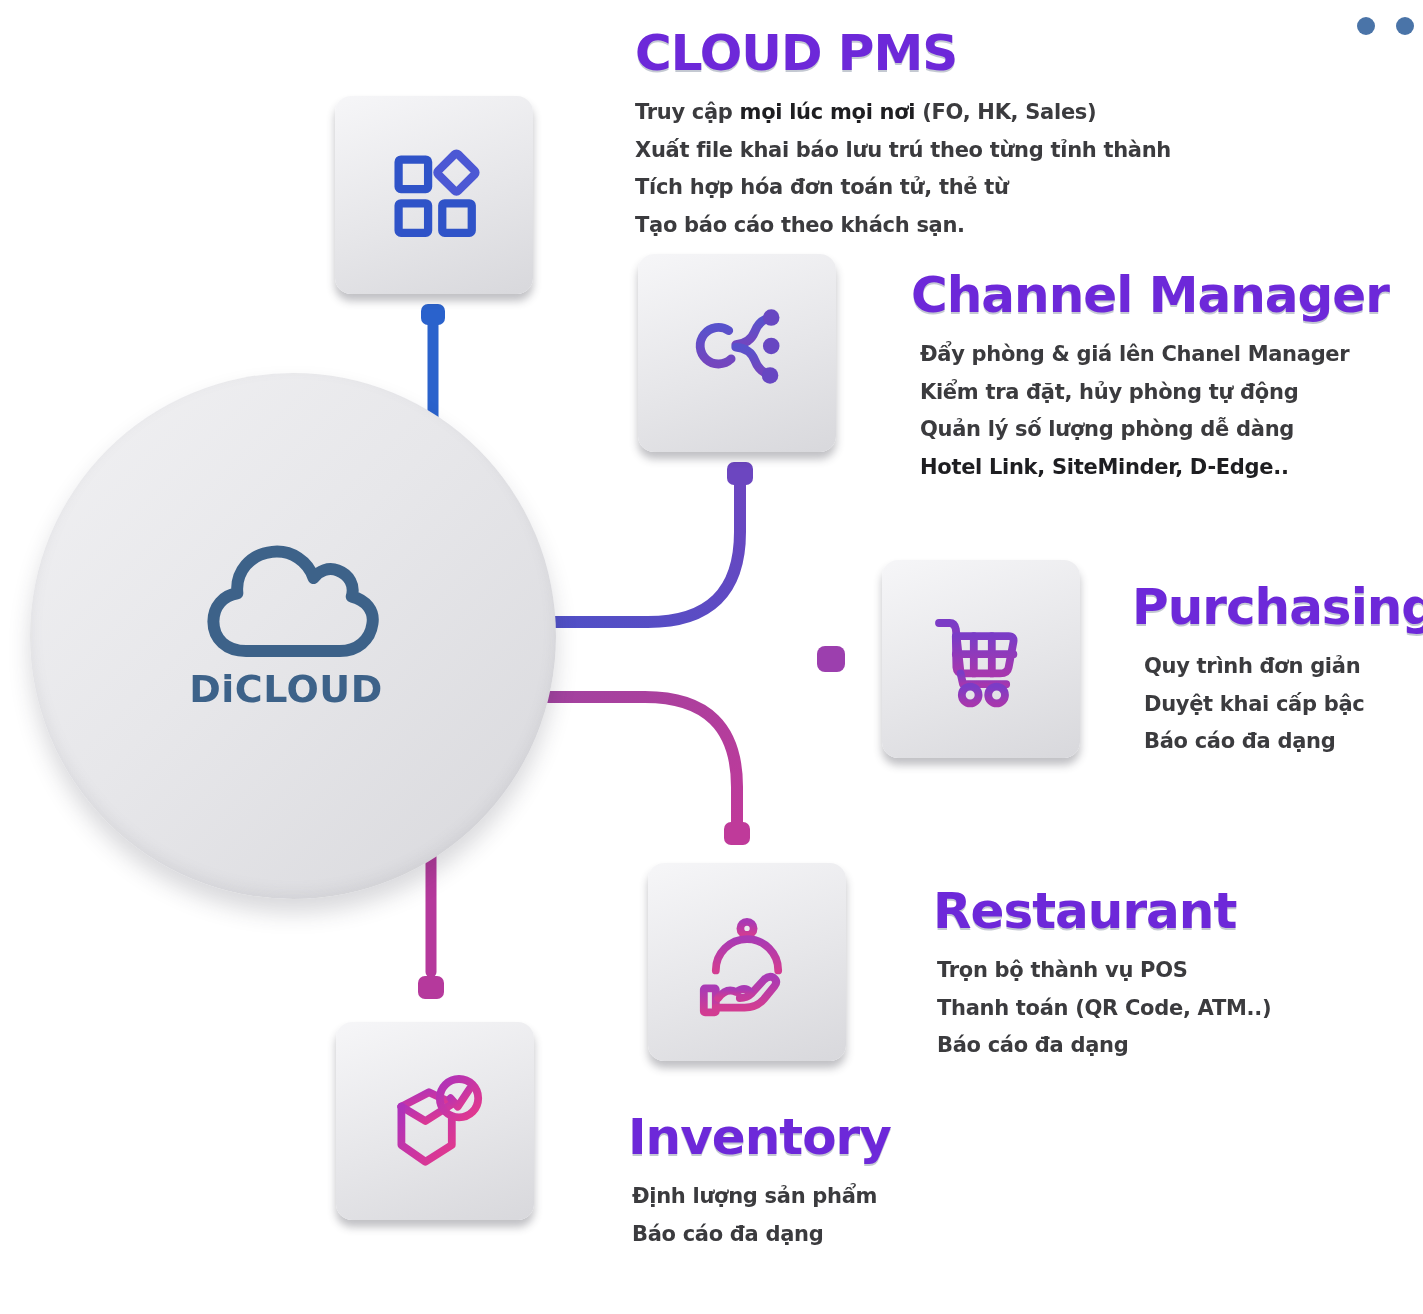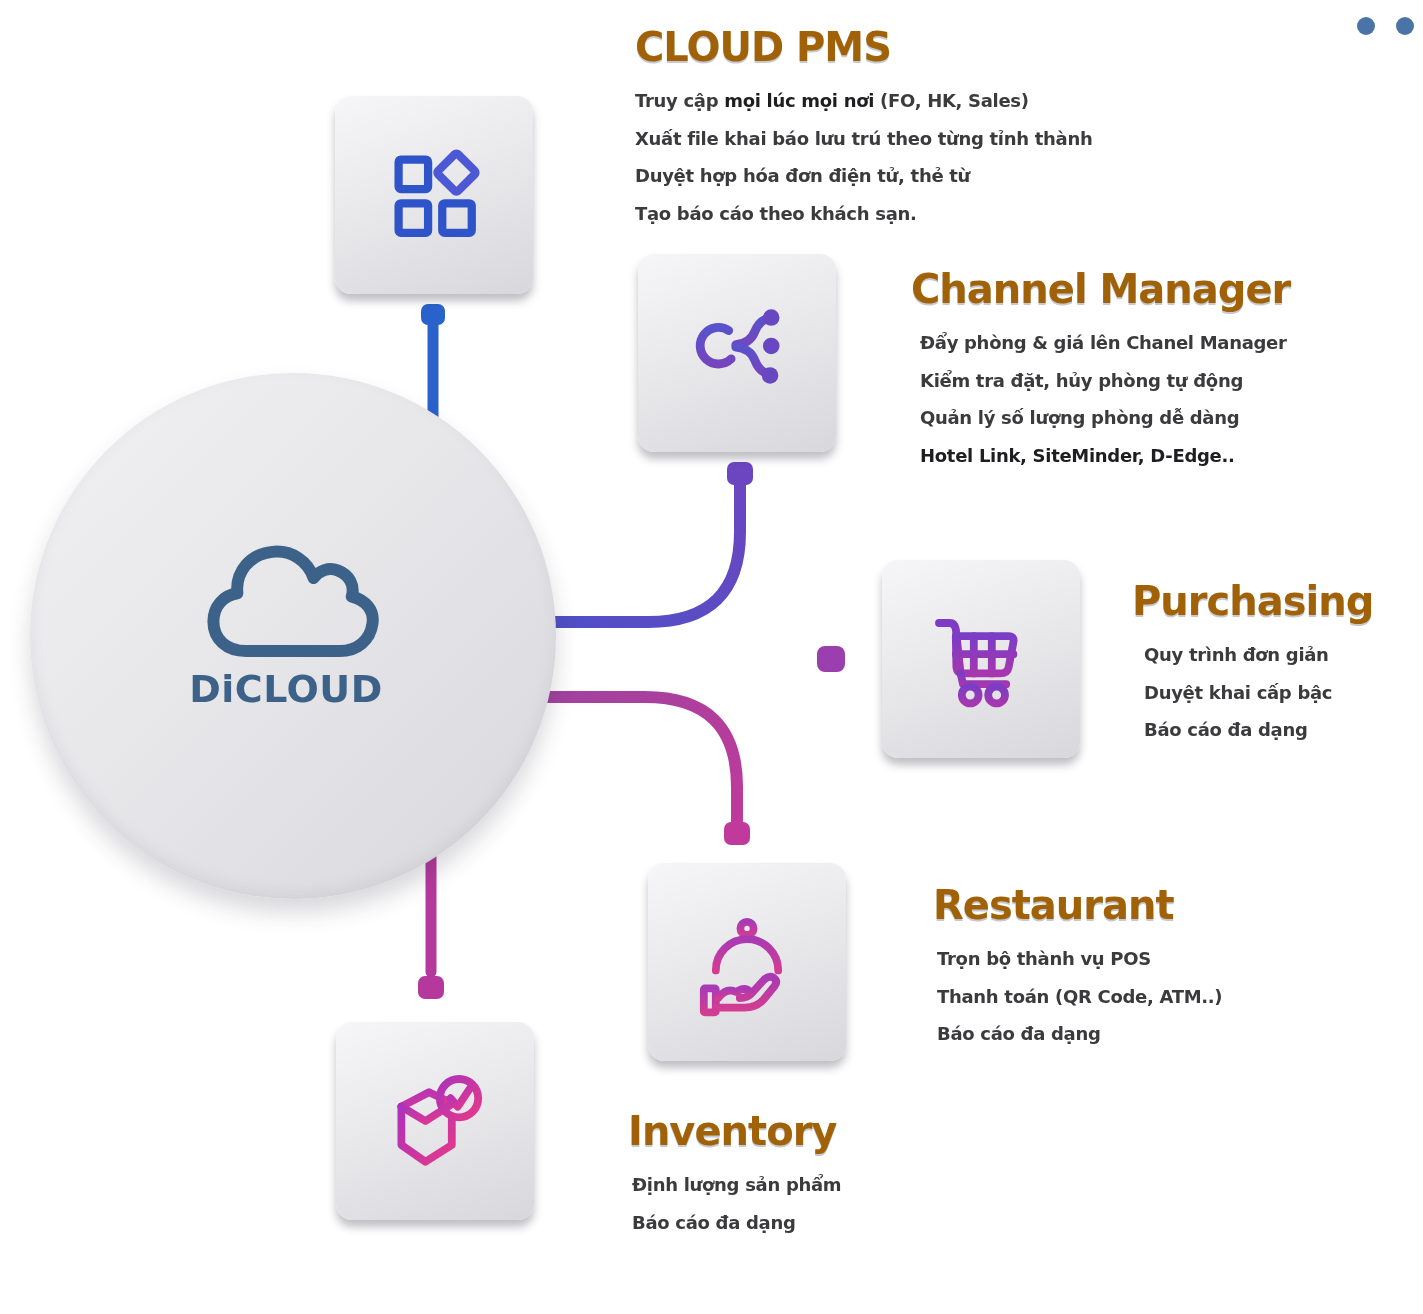--- a/index.html
+++ b/index.html
@@ -36,27 +36,27 @@
   }
   .card svg{display:block;}
   .card-pms{left:335px;top:96px;}
   .card-channel{left:638px;top:254px;}
   .card-purchasing{left:882px;top:560px;}
   .card-restaurant{left:648px;top:863px;}
   .card-inventory{left:336px;top:1022px;}
   
   .section{position:absolute;z-index:3;}
   .section h2{
-    margin:0;font-size:40px;font-weight:bold;letter-spacing:-1px;
-    color:#a16207;text-shadow:0 2px 0 rgba(43,62,94,.28);
+    margin:0;font-size:50px;font-weight:bold;letter-spacing:-1px;
+    color:#6d28d9;text-shadow:0 2px 0 rgba(43,62,94,.28);
     white-space:nowrap;
   }
   .body{margin-top:12px;}
   .line{
-    font-size:18px;line-height:37.5px;font-weight:bold;letter-spacing:-.3px;
+    font-size:21px;line-height:37.5px;font-weight:bold;letter-spacing:-.3px;
     color:#3b3b3e;white-space:nowrap;
   }
   .hl{color:#1e1e21;}
   .sec-pms{left:635px;top:24px;}
   .sec-channel{left:875px;top:266px;margin-left:36px;}
   .sec-channel .body{margin-left:9px;}
   .sec-purchasing{left:1132px;top:578px;}
   .sec-purchasing .body{margin-left:12px;}
   .sec-restaurant{left:897px;top:882px;margin-left:36px;}
   .sec-restaurant .body{margin-left:4px;}
@@ -200,21 +200,21 @@
         <path d="M 63 31 L 69 38 L 79 23"></path>
       </g>
     </svg>
   </div>
 
   <div class="section sec-pms">
     <h2>CLOUD PMS</h2>
     <div class="body">
       <div class="line"><span>Truy cập </span><span class="hl">mọi lúc mọi nơi</span><span> (FO, HK, Sales)</span></div>
       <div class="line">Xuất file khai báo lưu trú theo từng tỉnh thành</div>
-      <div class="line">Duyệt hợp hóa đơn điện tử, thẻ từ</div>
+      <div class="line">Tích hợp hóa đơn toán tử, thẻ từ</div>
       <div class="line">Tạo báo cáo theo khách sạn.</div>
     </div>
   </div>
 
   <div class="section sec-channel">
     <h2>Channel Manager</h2>
     <div class="body">
       <div class="line">Đẩy phòng &amp; giá lên Chanel Manager</div>
       <div class="line">Kiểm tra đặt, hủy phòng tự động</div>
       <div class="line">Quản lý số lượng phòng dễ dàng</div>

